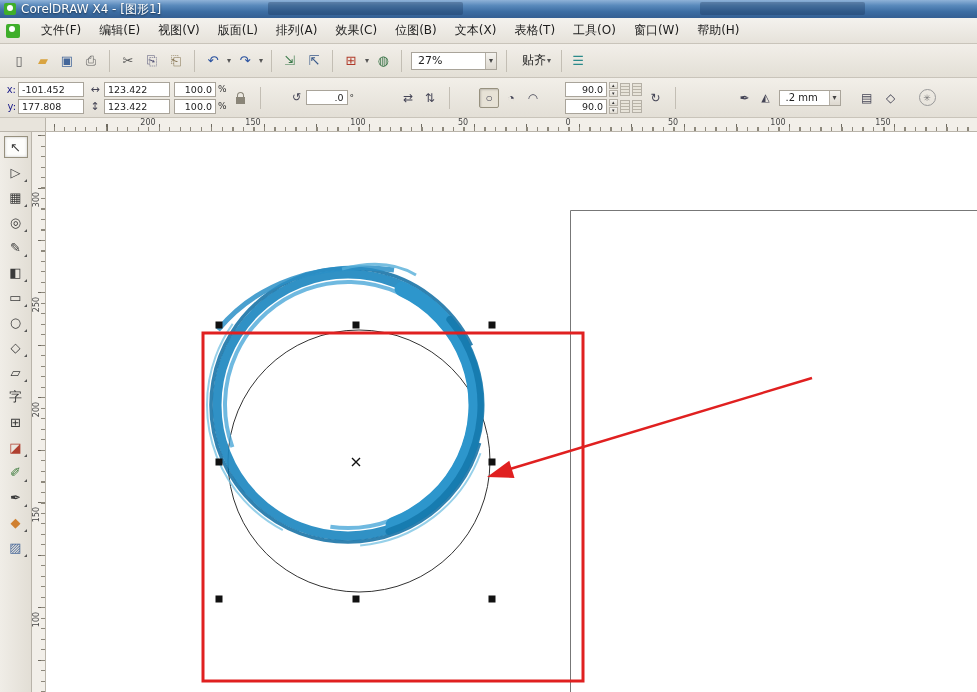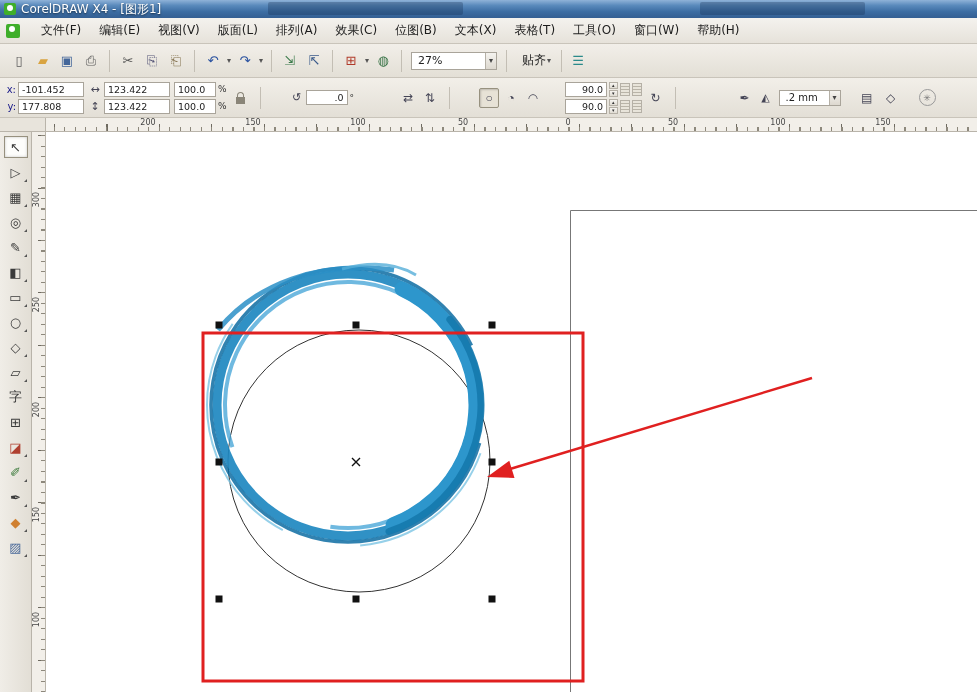--- a/index.html
+++ b/index.html
@@ -45,21 +45,21 @@
   .propbar{position:absolute;top:78px;left:0;right:0;height:40px;box-sizing:border-box;
     background:linear-gradient(#f2efe9,#e3dfd6);border-bottom:1px solid #c9c4ba;
     display:flex;align-items:center;padding-left:6px;font-size:10px;gap:4px;}
   .cluster{display:flex;flex-direction:column;gap:2px;}
   .cluster.single{flex-direction:row;align-items:center;gap:2px;}
   .row{display:flex;align-items:center;gap:2px;height:15px;}
   .lbl{width:10px;text-align:right;color:#1a1a8a;font-size:10px;}
   .field{background:#fff;border:1px solid #a9a49a;height:13px;line-height:13px;padding:0 3px;
     font-size:9.5px;color:#222;display:inline-block;box-sizing:content-box;}
   .w62{width:58px;}
-  .w38{width:34px;}
+  .w38{width:34px;text-align:right;}
   .w40{width:34px;text-align:right;}
   .picon{font-size:11px;color:#445;width:14px;text-align:center;}
   .pct{font-size:9px;color:#333;}
   .pbtn{height:20px;min-width:20px;background:transparent;border:1px solid transparent;
     display:flex;align-items:center;justify-content:center;font-size:12px;color:#445;padding:0 1px;border-radius:2px;}
   .pbtn.pressed{background:#e7e2d6;border:1px solid #97917f;box-shadow:inset 1px 1px 2px rgba(0,0,0,.18);}
   .pbtn.tall{height:30px;}
   .pbtn.round span{border:1px solid #999;border-radius:50%;width:15px;height:15px;display:flex;
     align-items:center;justify-content:center;font-size:9px;color:#777;}
   .lockbtn{height:30px;}

